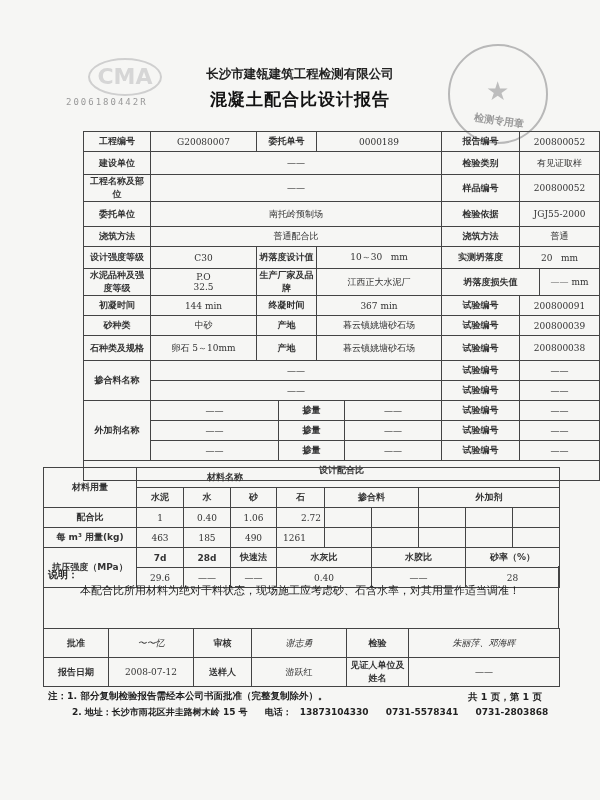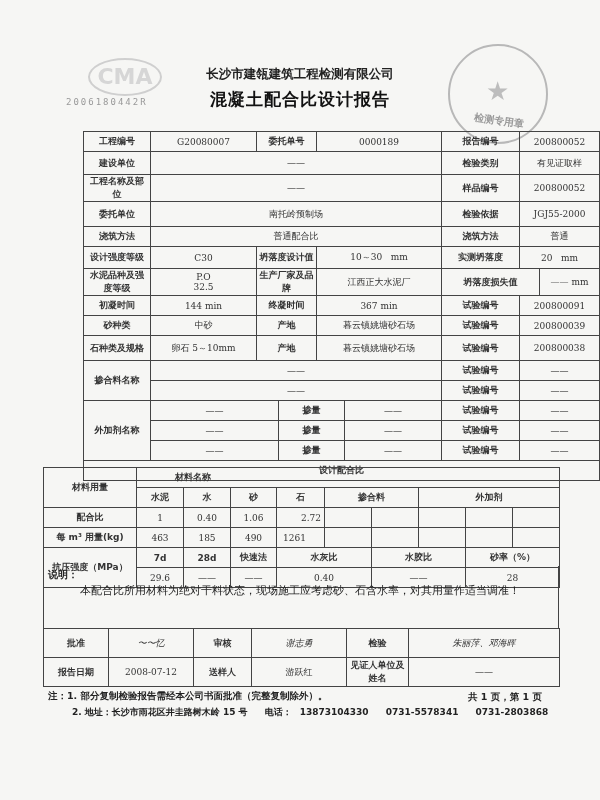--- a/index.html
+++ b/index.html
@@ -193,21 +193,21 @@
       <col style="width:48px">
         <col style="width:47px">
         <col style="width:47px">
         <col style="width:47px">
         <col style="width:47px">
         <col style="width:47px">
     </colgroup>
     <tbody>
         <tr style="height:14px">
       <td rowspan="2" class="lbl">材料用量</td>
-      <td colspan="9" class="lbl" style="text-align:left;padding-left:38px">材料名称</td>
+      <td colspan="9" class="lbl" style="text-align:left;padding-left:70px">材料名称</td>
     </tr>
     <tr style="height:17px">
       <td class="lbl">水泥</td>
       <td class="lbl">水</td>
       <td class="lbl">砂</td>
       <td class="lbl">石</td>
       <td colspan="2" class="lbl">掺合料</td>
       <td colspan="3" class="lbl">外加剂</td>
     </tr>
     <tr style="height:18px">

